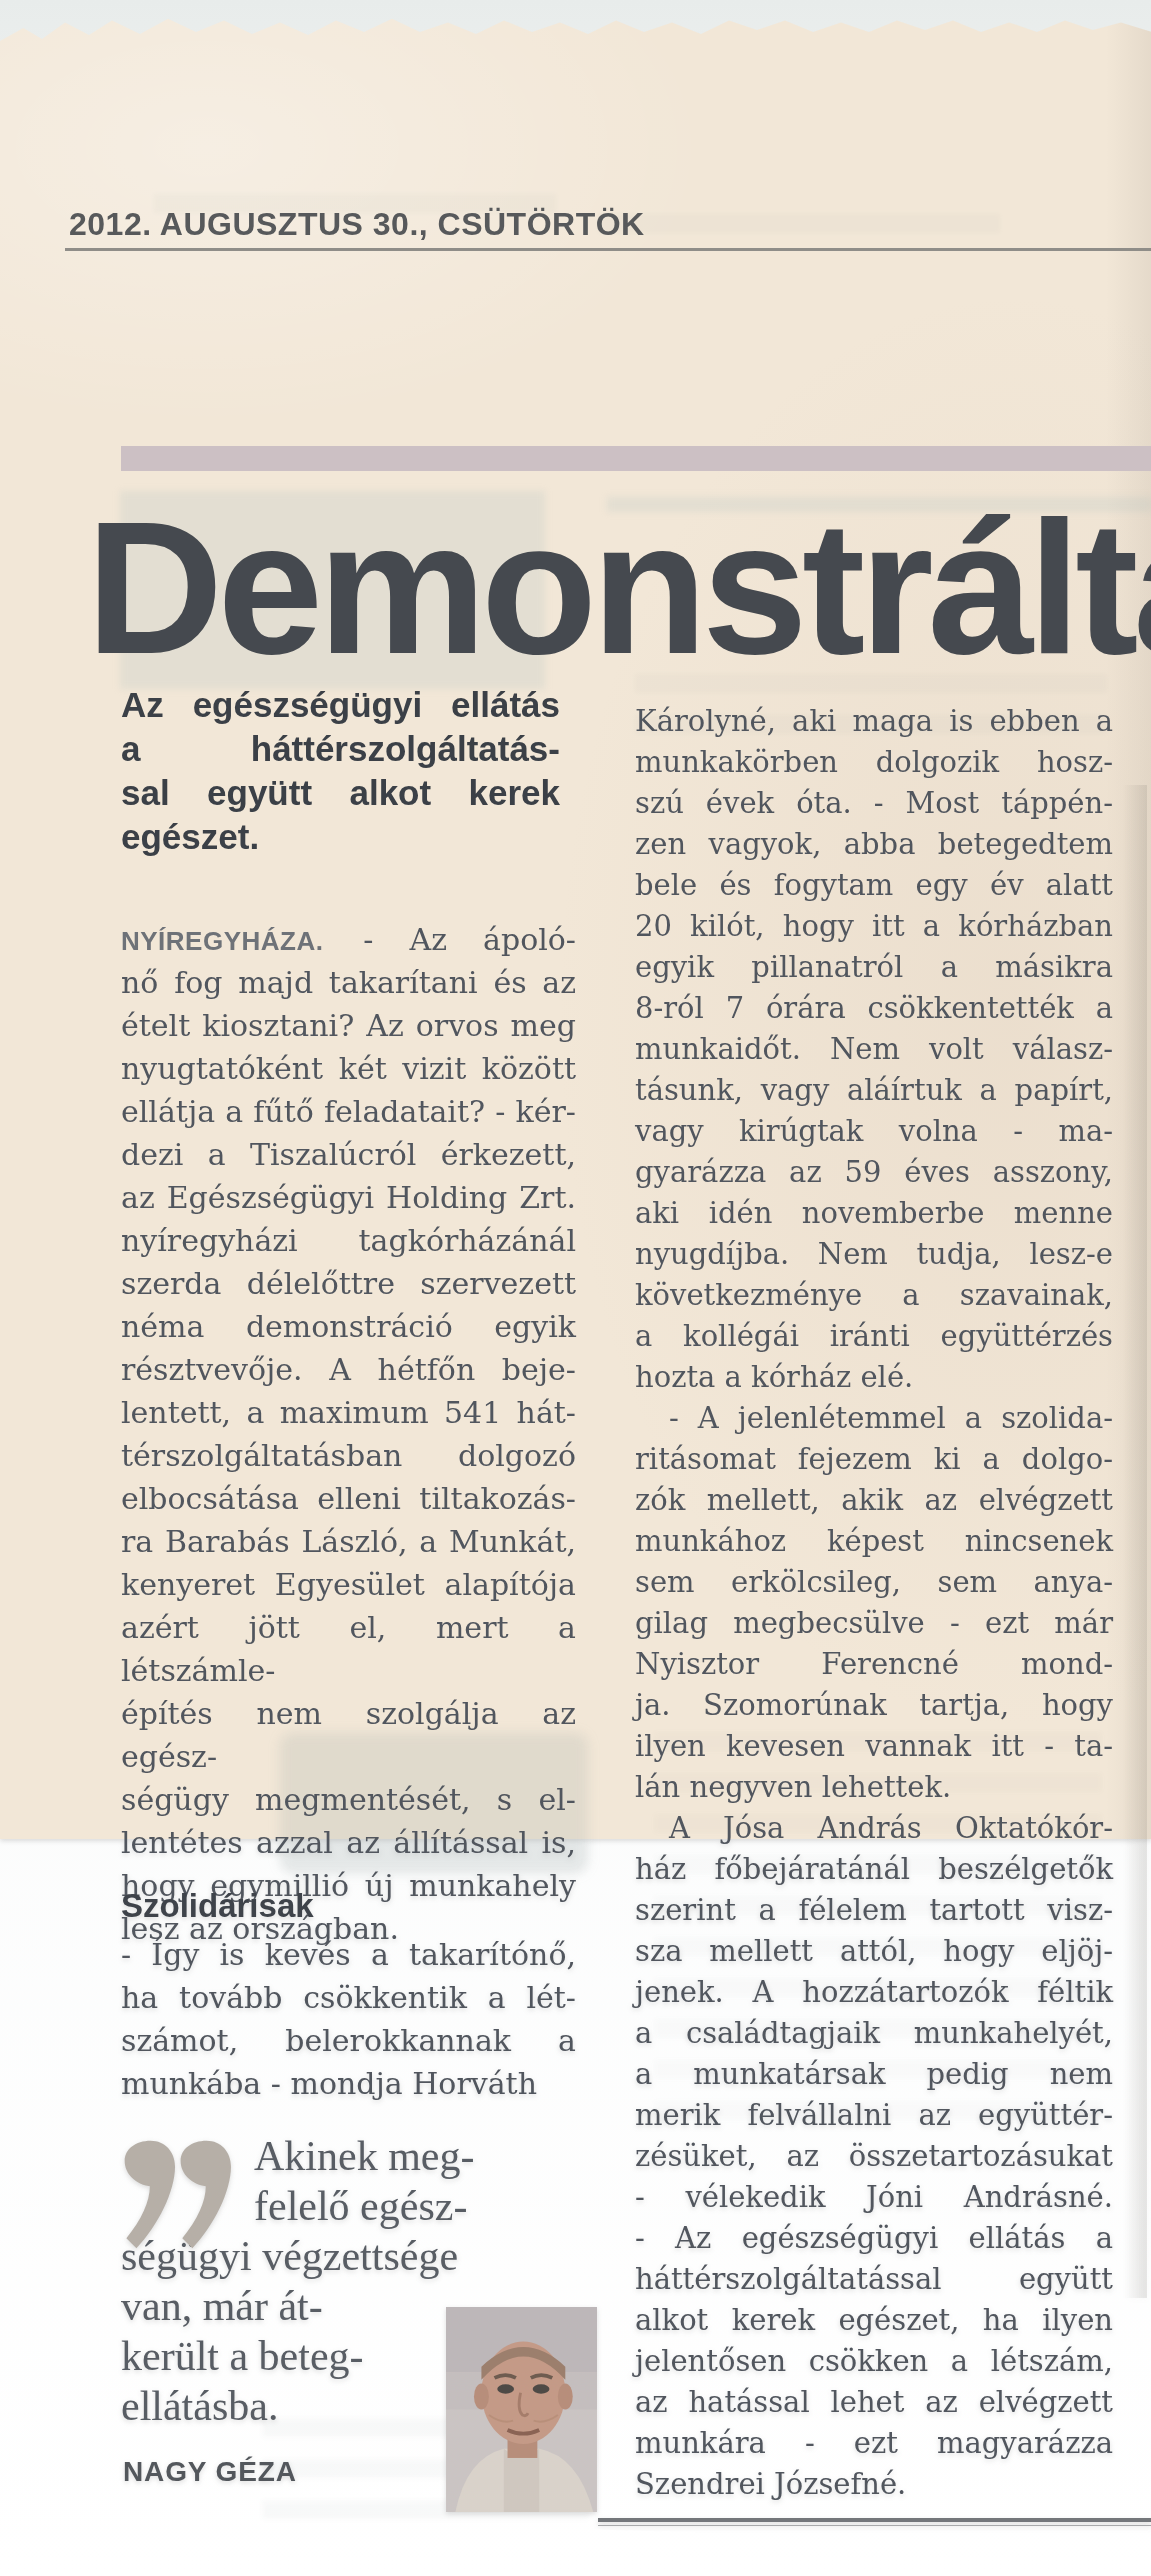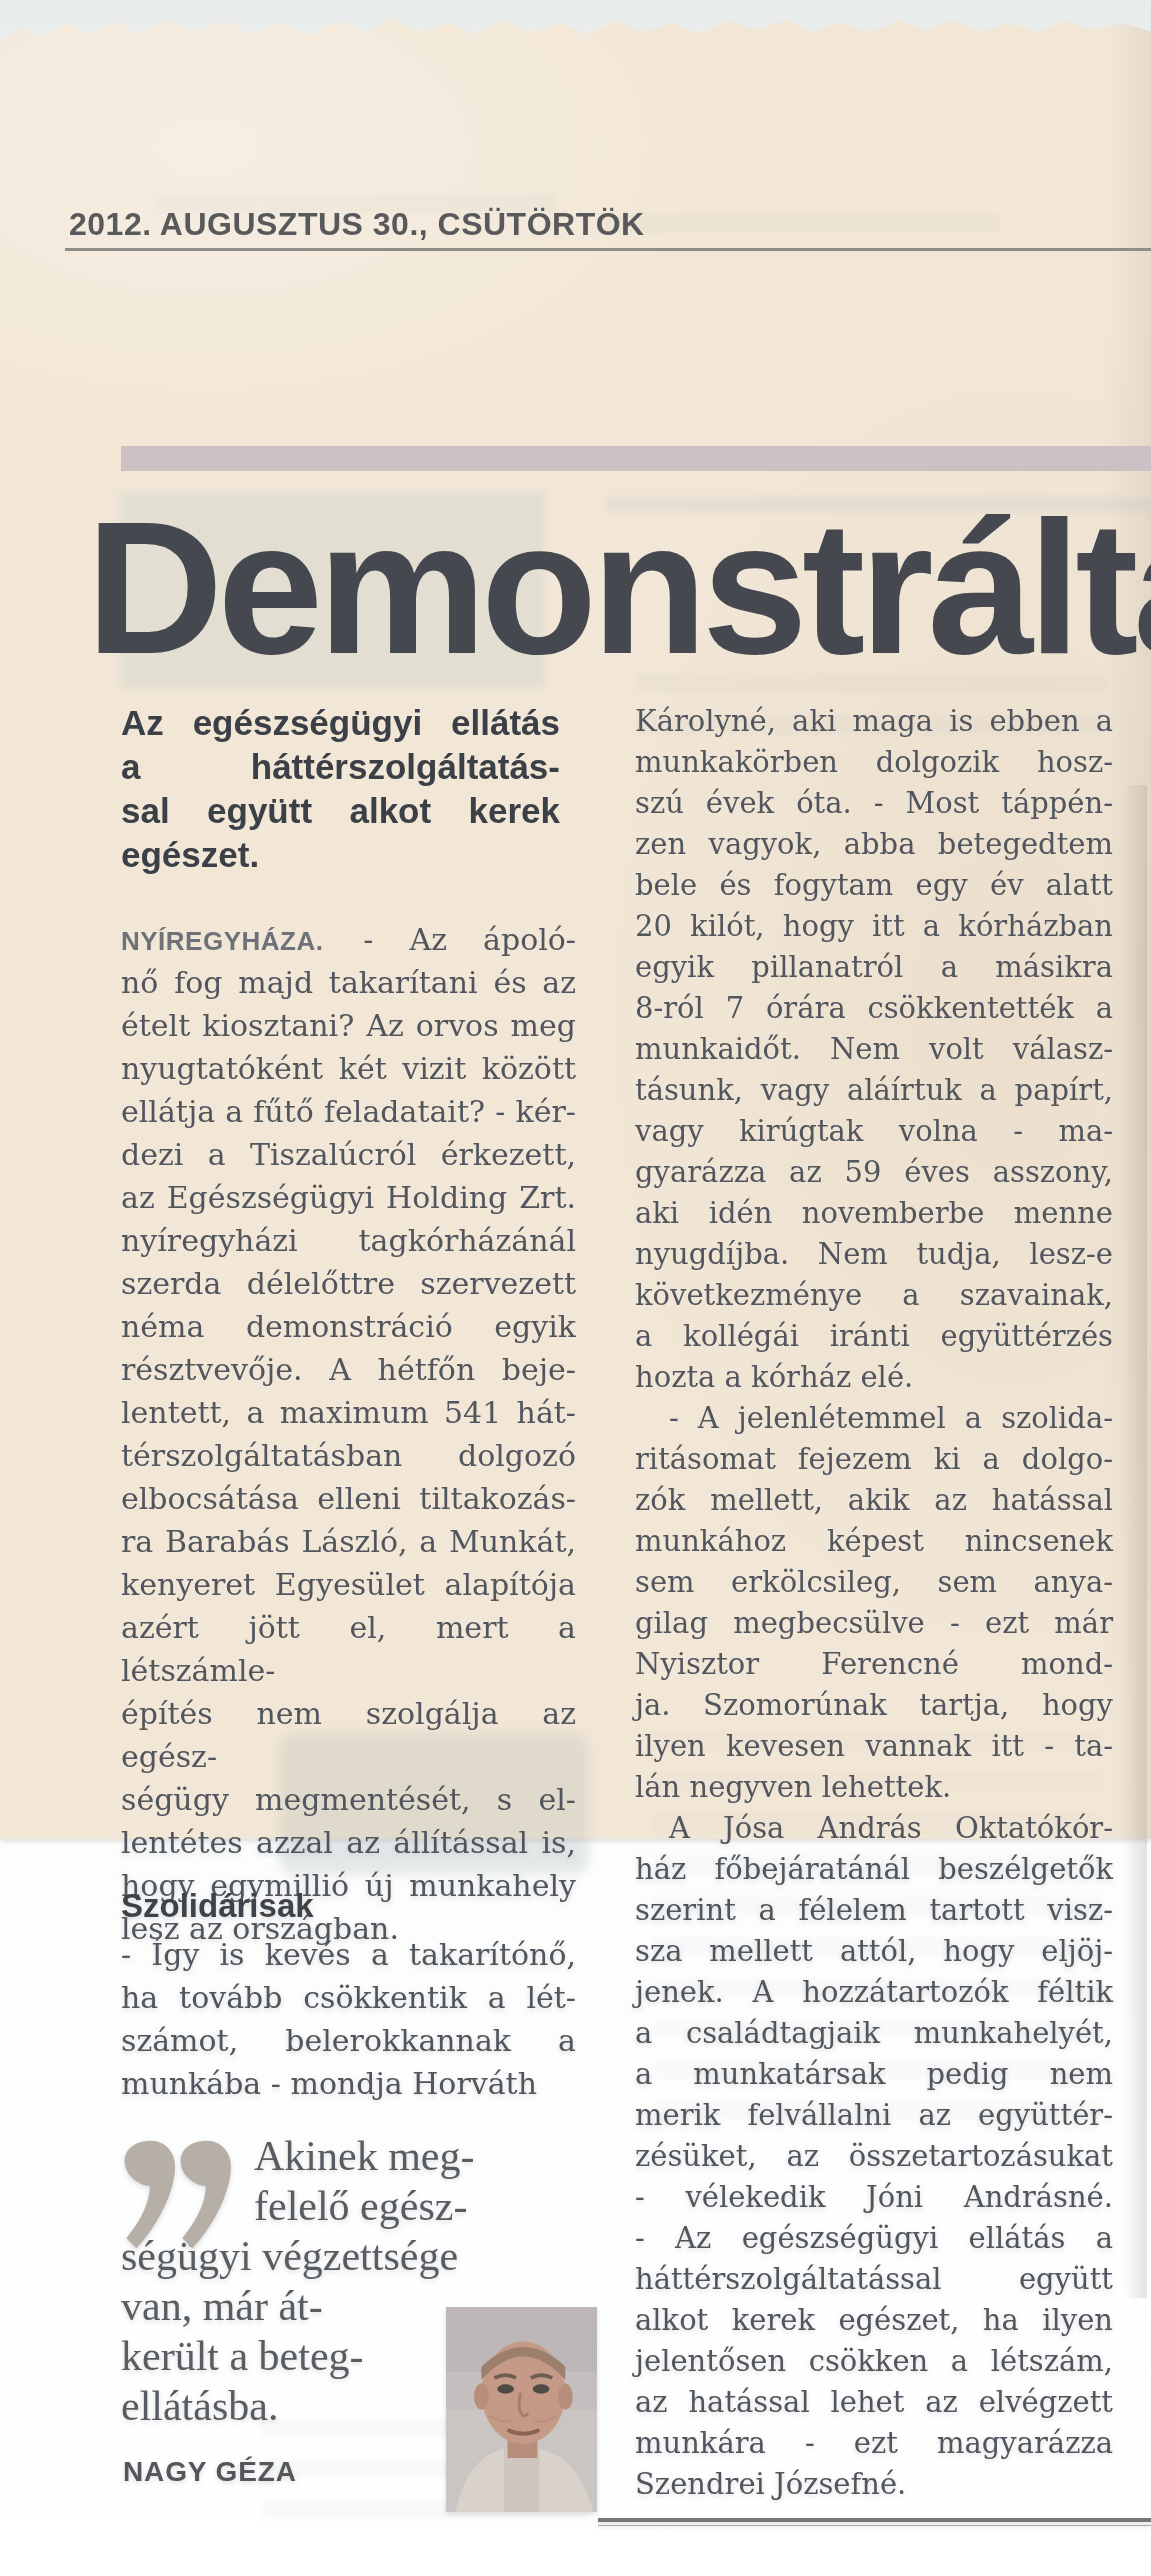--- a/index.html
+++ b/index.html
@@ -34,21 +34,21 @@
     letter-spacing:0.5px;color:#57595b;
   }
   #date-rule{left:65px;top:248px;width:1086px;height:2.8px;background:#8f8d88;}
   #accent-bar{left:121px;top:446px;width:1030px;height:25px;background:#ccc0c4;}
   #headline{
     left:86px;top:489px;width:1066px;height:210px;overflow:hidden;white-space:nowrap;
     font:700 190px/1.04 "Liberation Sans",sans-serif;
     letter-spacing:-5.6px;color:#45494f;
   }
   #lead{
-    left:121px;top:701px;width:439px;
+    left:121px;top:683px;width:439px;
     font:700 35px/44px "Liberation Sans",sans-serif;color:#3b4047;
   }
   .bodytext{font:400 30px/43px "DejaVu Serif",serif;color:#51565e;}
   #left-body-1{left:121px;top:918px;width:455px;}
   #subhead{
     left:121px;top:1887px;
     font:700 33px/37px "Liberation Sans",sans-serif;color:#3e434a;text-align:center;
   }
   #left-body-2{left:121px;top:1933px;width:455px;}
   #right-body{left:635px;top:701px;width:478px;font-size:29px;line-height:41px;}
@@ -207,21 +207,21 @@
         <div class="tline">gyarázza az 59 éves asszony,</div>
         <div class="tline">aki idén novemberbe menne</div>
         <div class="tline">nyugdíjba. Nem tudja, lesz-e</div>
         <div class="tline">következménye a szavainak,</div>
         <div class="tline">a kollégái iránti együttérzés</div>
         <div class="tline rag">hozta a kórház elé.</div>
       </div>
       <div class="para indent">
         <div class="tline">- A jelenlétemmel a szolida-</div>
         <div class="tline">ritásomat fejezem ki a dolgo-</div>
-        <div class="tline">zók mellett, akik az hatással</div>
+        <div class="tline">zók mellett, akik az elvégzett</div>
         <div class="tline">munkához képest nincsenek</div>
         <div class="tline">sem erkölcsileg, sem anya-</div>
         <div class="tline">gilag megbecsülve - ezt már</div>
         <div class="tline">Nyisztor Ferencné mond-</div>
         <div class="tline">ja. Szomorúnak tartja, hogy</div>
         <div class="tline">ilyen kevesen vannak itt - ta-</div>
         <div class="tline rag">lán negyven lehettek.</div>
       </div>
       <div class="para indent">
         <div class="tline">A Jósa András Oktatókór-</div>

